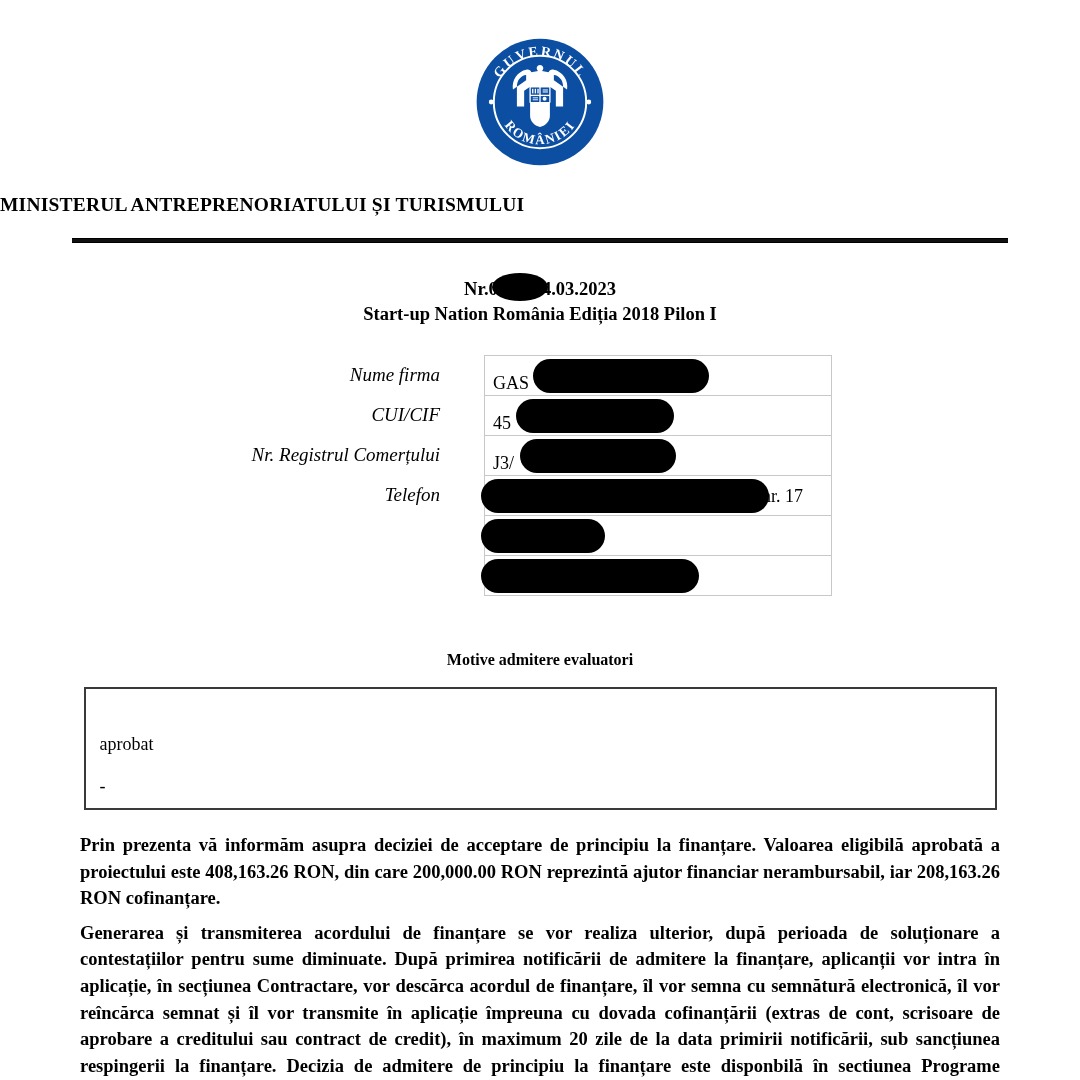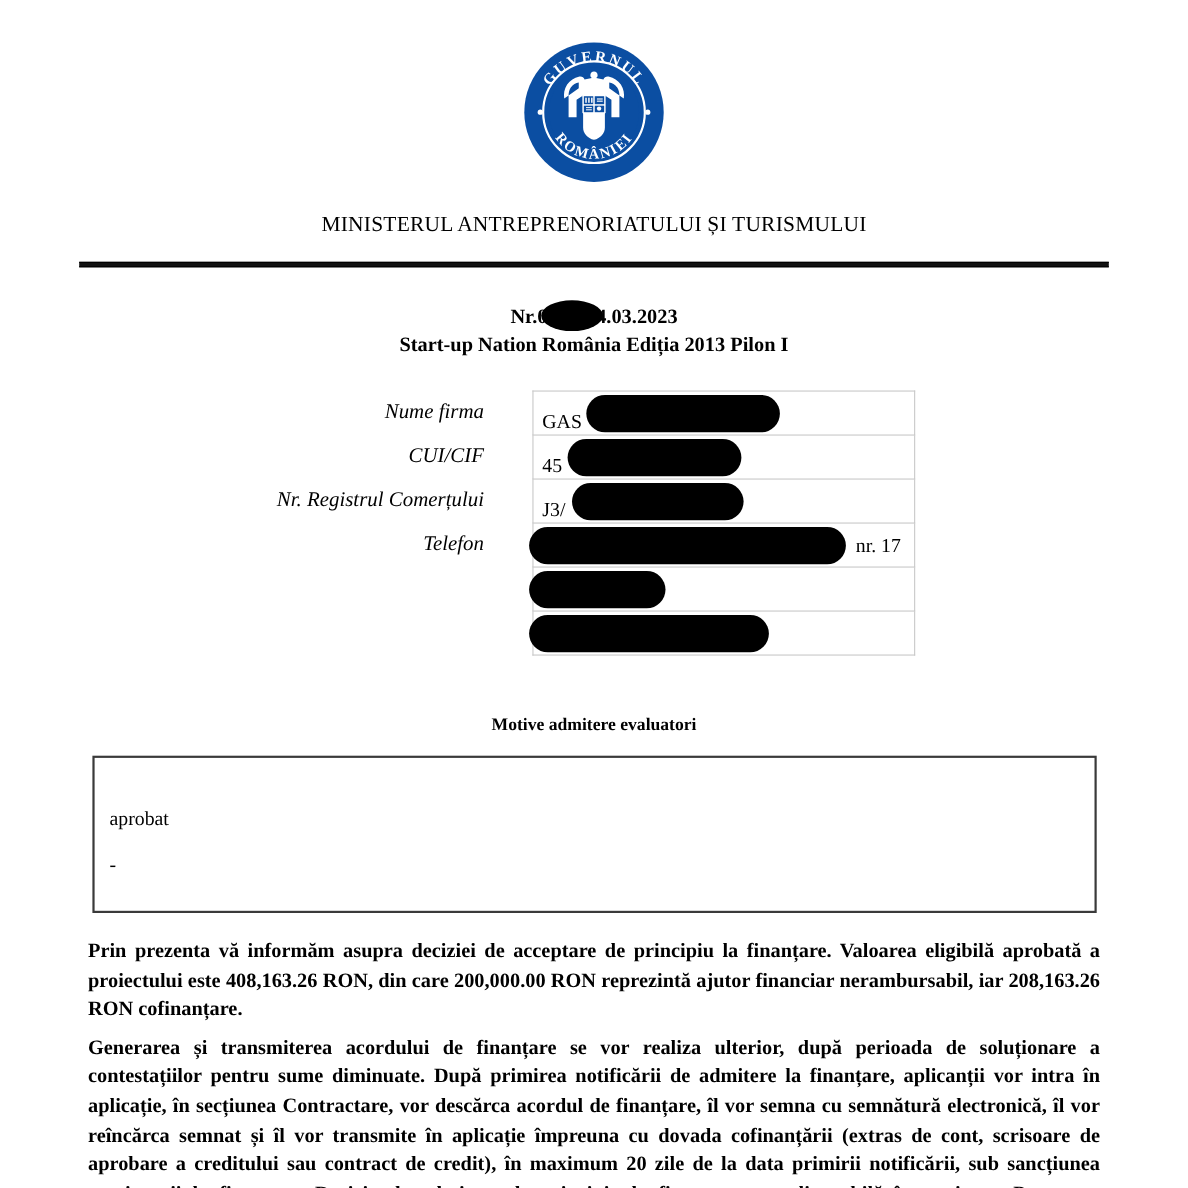--- a/index.html
+++ b/index.html
@@ -19,22 +19,21 @@
   .crest-wrap {
     width: 100%;
     display: flex;
     justify-content: center;
     padding-top: 36px;
   }
   .crest { width: 132px; height: 132px; display: block; }
 
   
   .ministry {
-    text-align: center;
-    font-weight: normal;
+    font-weight: bold;
     font-size: 19.5px;
     letter-spacing: 0.2px;
     margin-top: 26px;
     font-family: "Liberation Serif", "DejaVu Serif", serif;
   }
 
   .rule {
     margin: 22px auto 0 auto;
     width: 936px;
     height: 5px;
@@ -116,21 +115,21 @@
   
   .motive-title {
     text-align: center;
     font-weight: bold;
     font-size: 16px;
     margin-top: 44px;
   }
   .motive-box {
     margin: 18px auto 0 auto;
     width: 913px;
-    height: 143px;
+    height: 123px;
     border: 2px solid #3a3a3a;
     padding: 34px 0 0 14px;
     font-size: 18px;
   }
   .motive-line { line-height: 42px; }
 
   
   .body-text {
     margin: 22px auto 0 auto;
     width: 920px;
@@ -198,21 +197,21 @@
 
   <div class="rule"></div>
 
   <div class="title-block">
     <div class="title-line">
       <span class="nr-line">
         <span>Nr.</span><span class="redact-ellipse nr-redact"></span><span>0</span>
       </span>
       <span>din 24.03.2023</span>
     </div>
-    <div class="title-line">Start-up Nation România Ediția 2013 Pilon I</div>
+    <div class="title-line">Start-up Nation România Ediția 2018 Pilon I</div>
   </div>
 
   <div class="info-area">
 
     <div class="labels">
       <div class="lbl">Nume firma</div>
       <div class="lbl">CUI/CIF</div>
       <div class="lbl">Nr. Registrul Comerțului</div>
       <div class="lbl">Telefon</div>
     </div>
@@ -234,21 +233,21 @@
       <tr>
         <td>
           <span class="cellval">J3/</span>
           <span class="bar" style="left:35px; width:156px; height:34px;"></span>
         </td>
       </tr>
       <tr>
         <td>
           <span class="cellval"></span>
           <span class="bar" style="left:-4px; width:288px; height:34px;"></span>
-          <span style="position:absolute; left:293px; top:50%; transform:translateY(-50%);text-align:right;">nr. 17</span>
+          <span style="position:absolute; left:277px; top:50%; transform:translateY(-50%);text-align:right;">nr. 17</span>
         </td>
       </tr>
       <tr>
         <td>
           <span class="cellval"></span>
           <span class="bar" style="left:-4px; width:124px; height:34px;"></span>
         </td>
       </tr>
       <tr>
         <td>

